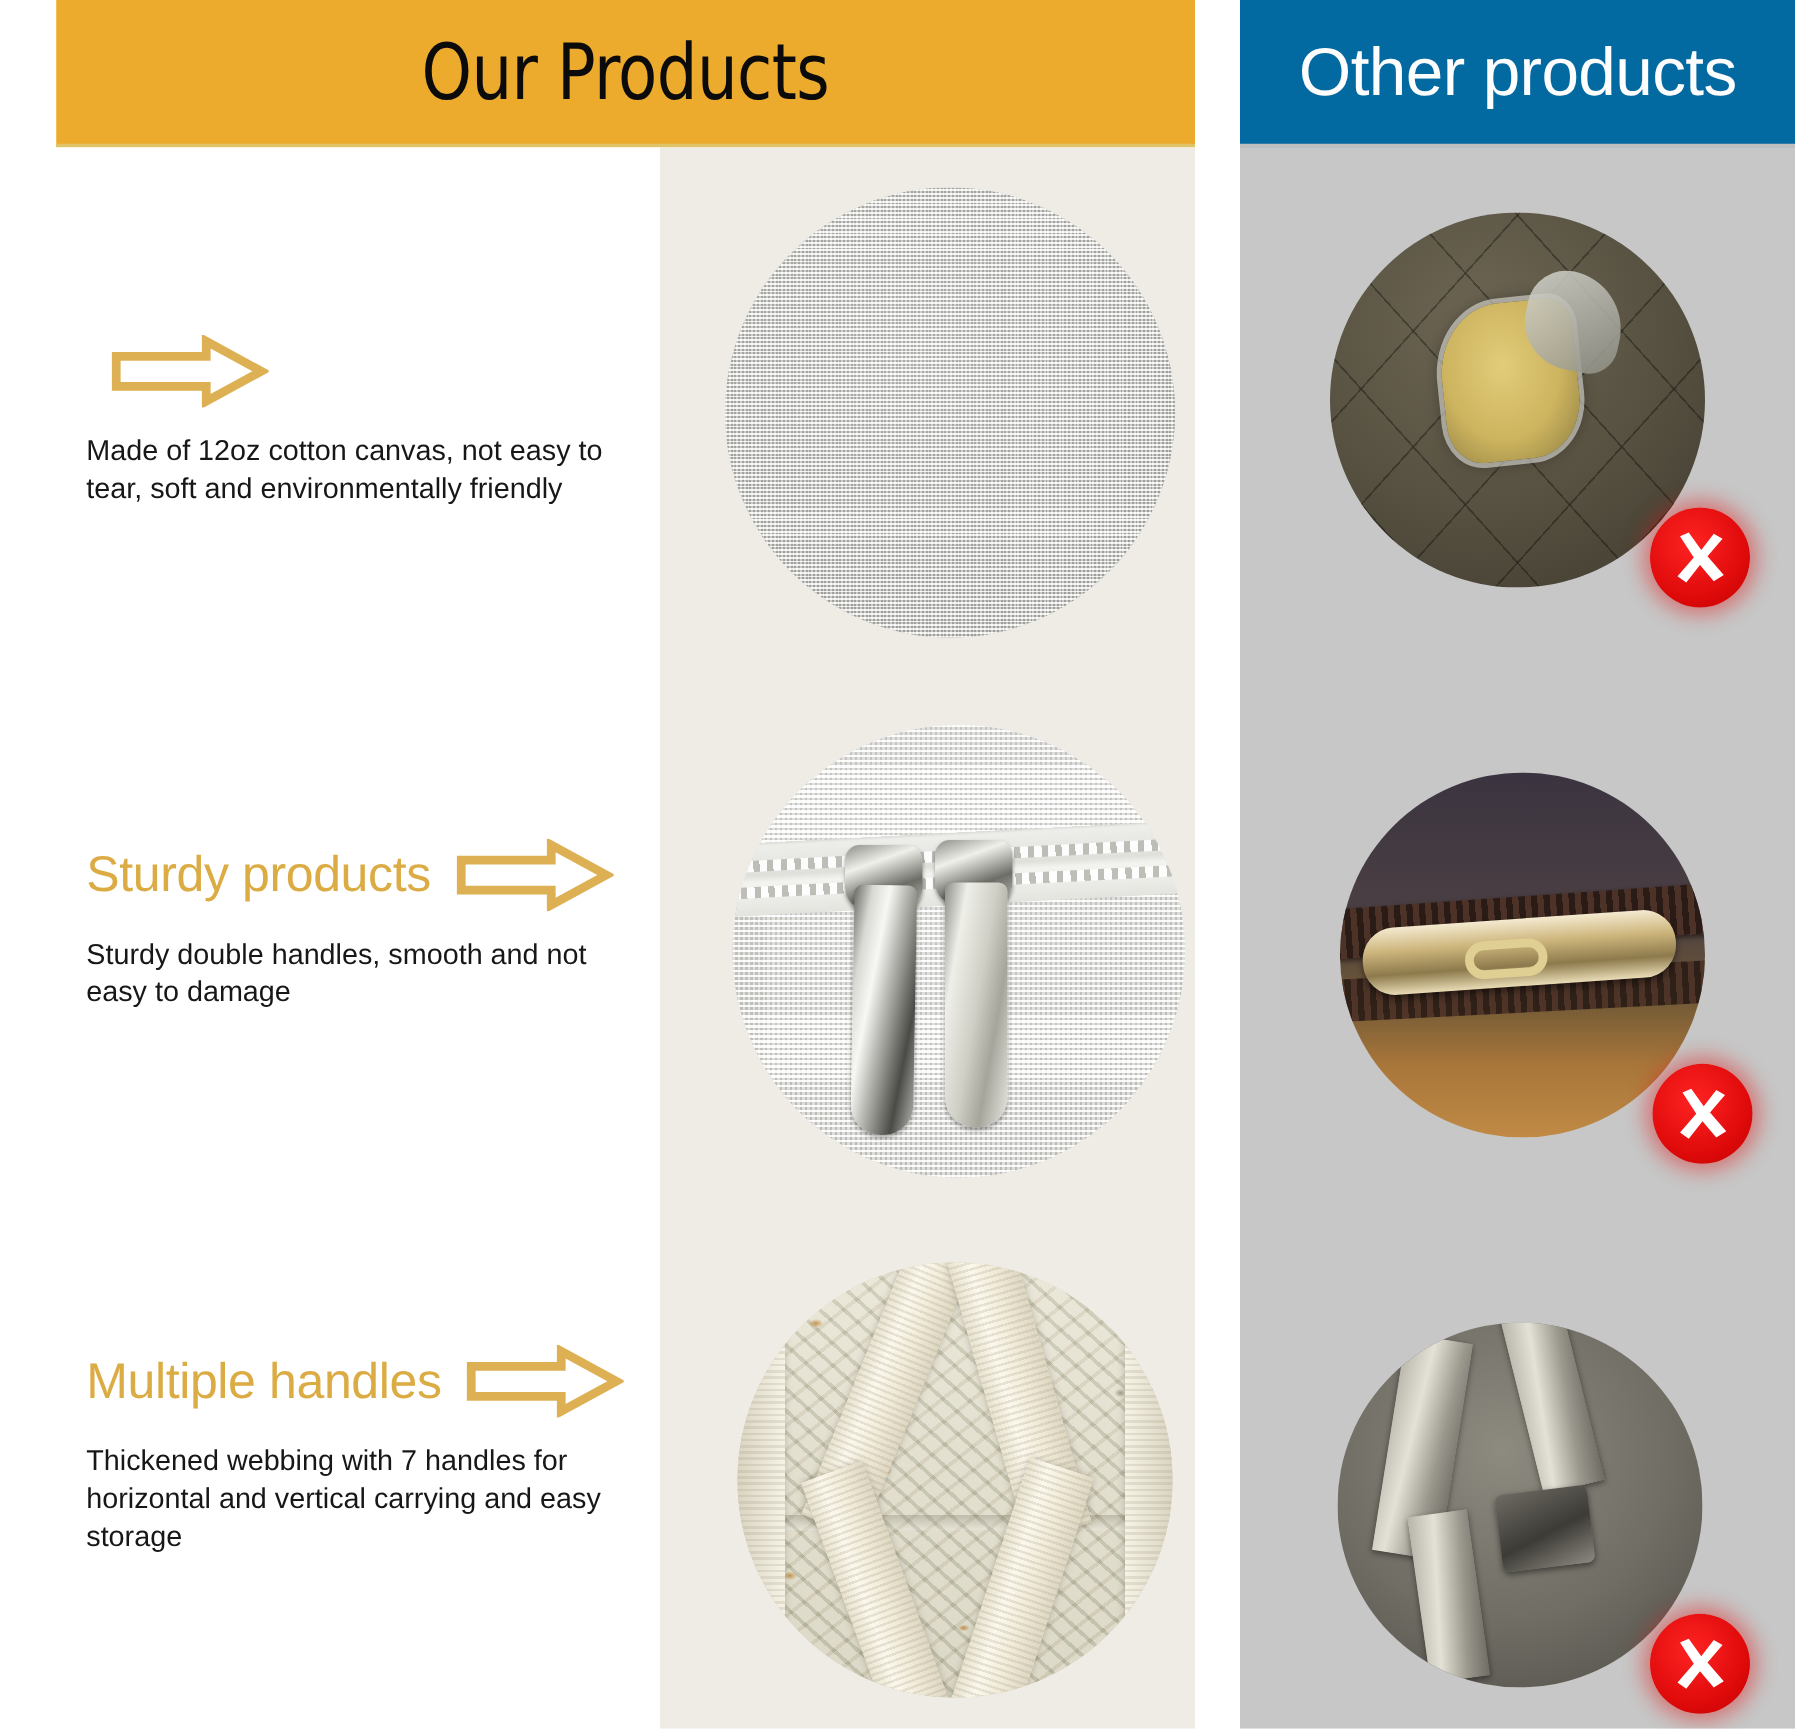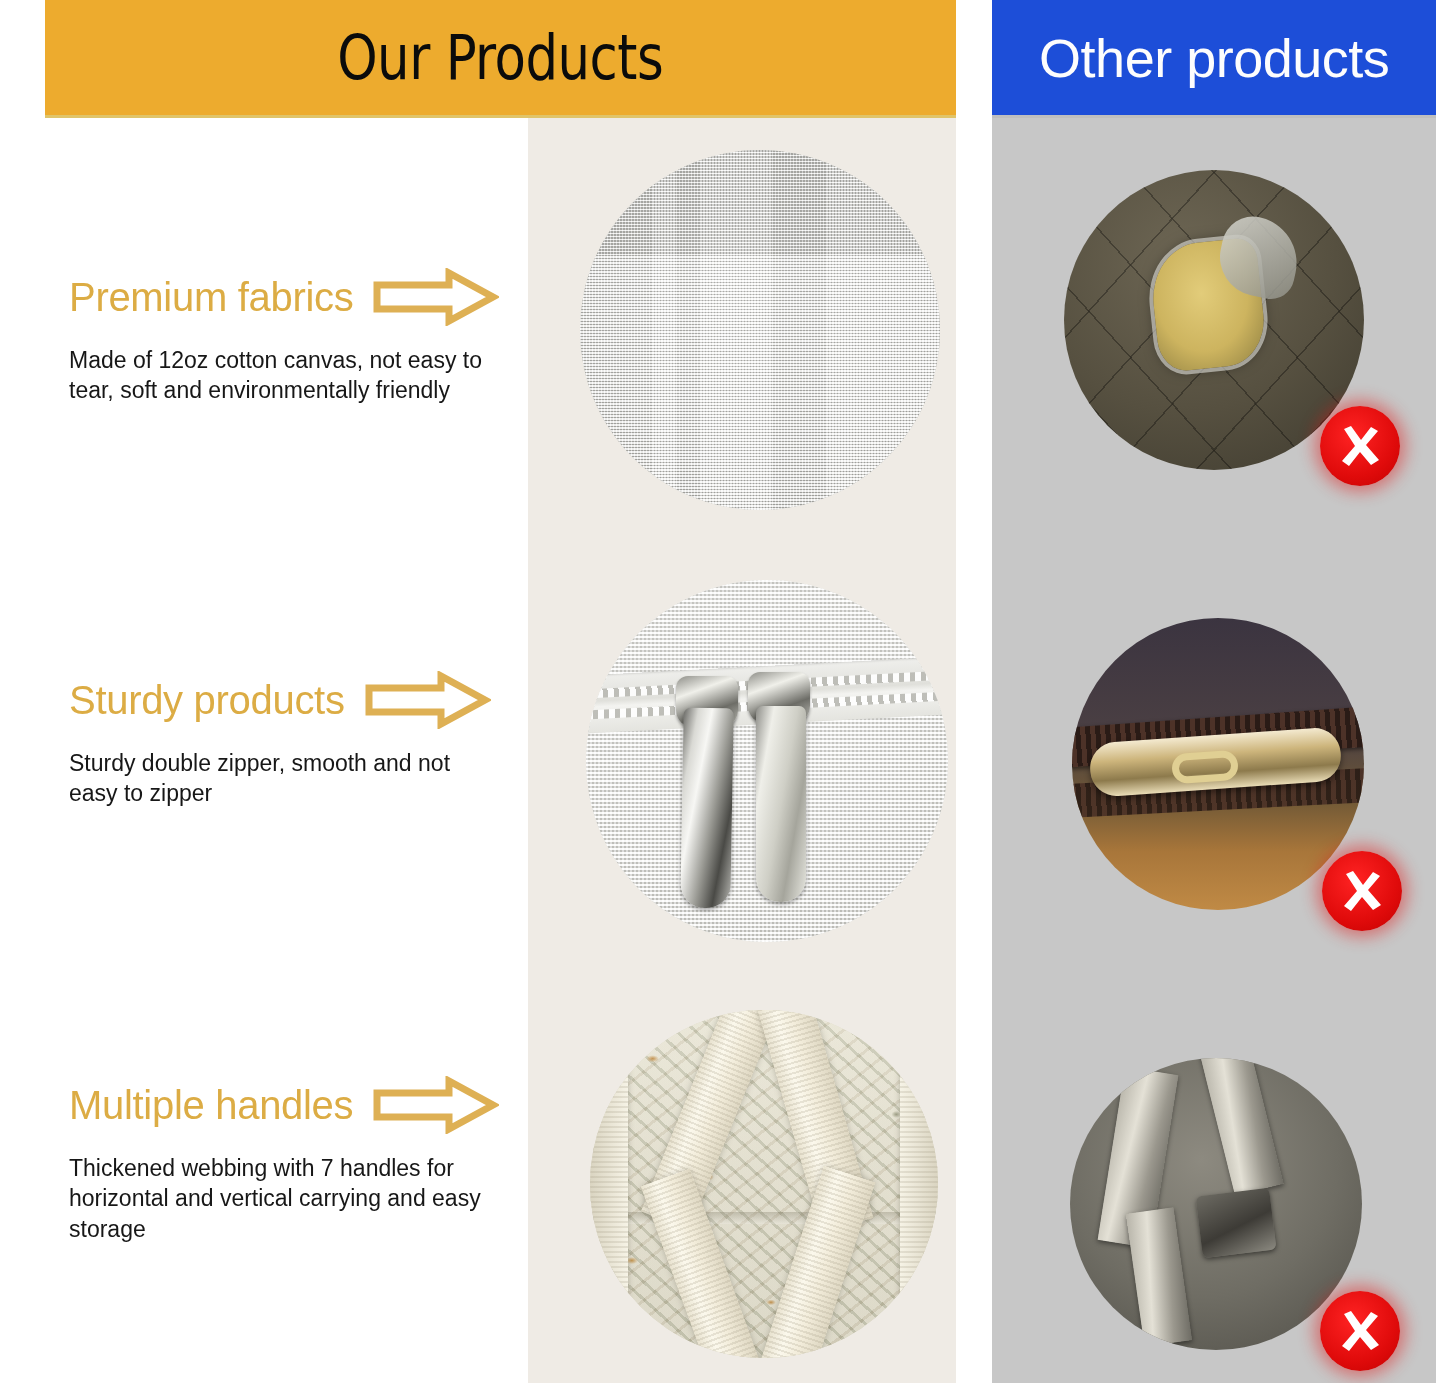--- a/index.html
+++ b/index.html
@@ -38,21 +38,21 @@
   }
   .header-ours .header-text {
     color: #0b0b0b;
     font-size: 62px;
     font-weight: 400;
     letter-spacing: -0.5px;
     font-family: "DejaVu Sans Condensed", "Liberation Sans Narrow", "Liberation Sans", sans-serif;
     transform: scaleX(0.92);
   }
   .header-other {
-    background: #1d4ed8;
+    background: #0369a1;
     border-bottom: 3px solid #bfbfbf;
   }
   .header-other .header-text {
     color: #fdfdfd;
     font-size: 54px;
     font-weight: 400;
     letter-spacing: -0.5px;
   }
 
   
@@ -326,40 +326,39 @@
     <div class="header header-ours">
       <span class="header-text">Our Products</span>
     </div>
 
     <div class="left-body">
 
       <div class="text-strip">
 
         <div class="feature feature-1">
           <div class="feature-head">
-            <span class="feature-title">Premium fabrics</span>
             <span class="arrow-icon">
               <svg width="128" height="58" viewBox="0 0 128 58">
                 <path d="M6 17 H78 V5 L122 29 L78 53 V41 H6 Z" fill="none" stroke="#DEB054" stroke-width="7" stroke-linejoin="miter" stroke-linecap="butt"></path>
               </svg>
             </span>
           </div>
           <div class="feature-desc">Made of 12oz cotton canvas, not easy to tear, soft and environmentally friendly</div>
         </div>
 
         <div class="feature feature-2">
           <div class="feature-head">
             <span class="feature-title">Sturdy products</span>
             <span class="arrow-icon">
               <svg width="128" height="58" viewBox="0 0 128 58">
                 <path d="M6 17 H78 V5 L122 29 L78 53 V41 H6 Z" fill="none" stroke="#DEB054" stroke-width="7" stroke-linejoin="miter" stroke-linecap="butt"></path>
               </svg>
             </span>
           </div>
-          <div class="feature-desc">Sturdy double zipper, smooth and not easy to zipper</div>
+          <div class="feature-desc">Sturdy double handles, smooth and not easy to damage</div>
         </div>
 
         <div class="feature feature-3">
           <div class="feature-head">
             <span class="feature-title">Multiple handles</span>
             <span class="arrow-icon">
               <svg width="128" height="58" viewBox="0 0 128 58">
                 <path d="M6 17 H78 V5 L122 29 L78 53 V41 H6 Z" fill="none" stroke="#DEB054" stroke-width="7" stroke-linejoin="miter" stroke-linecap="butt"></path>
               </svg>
             </span>

